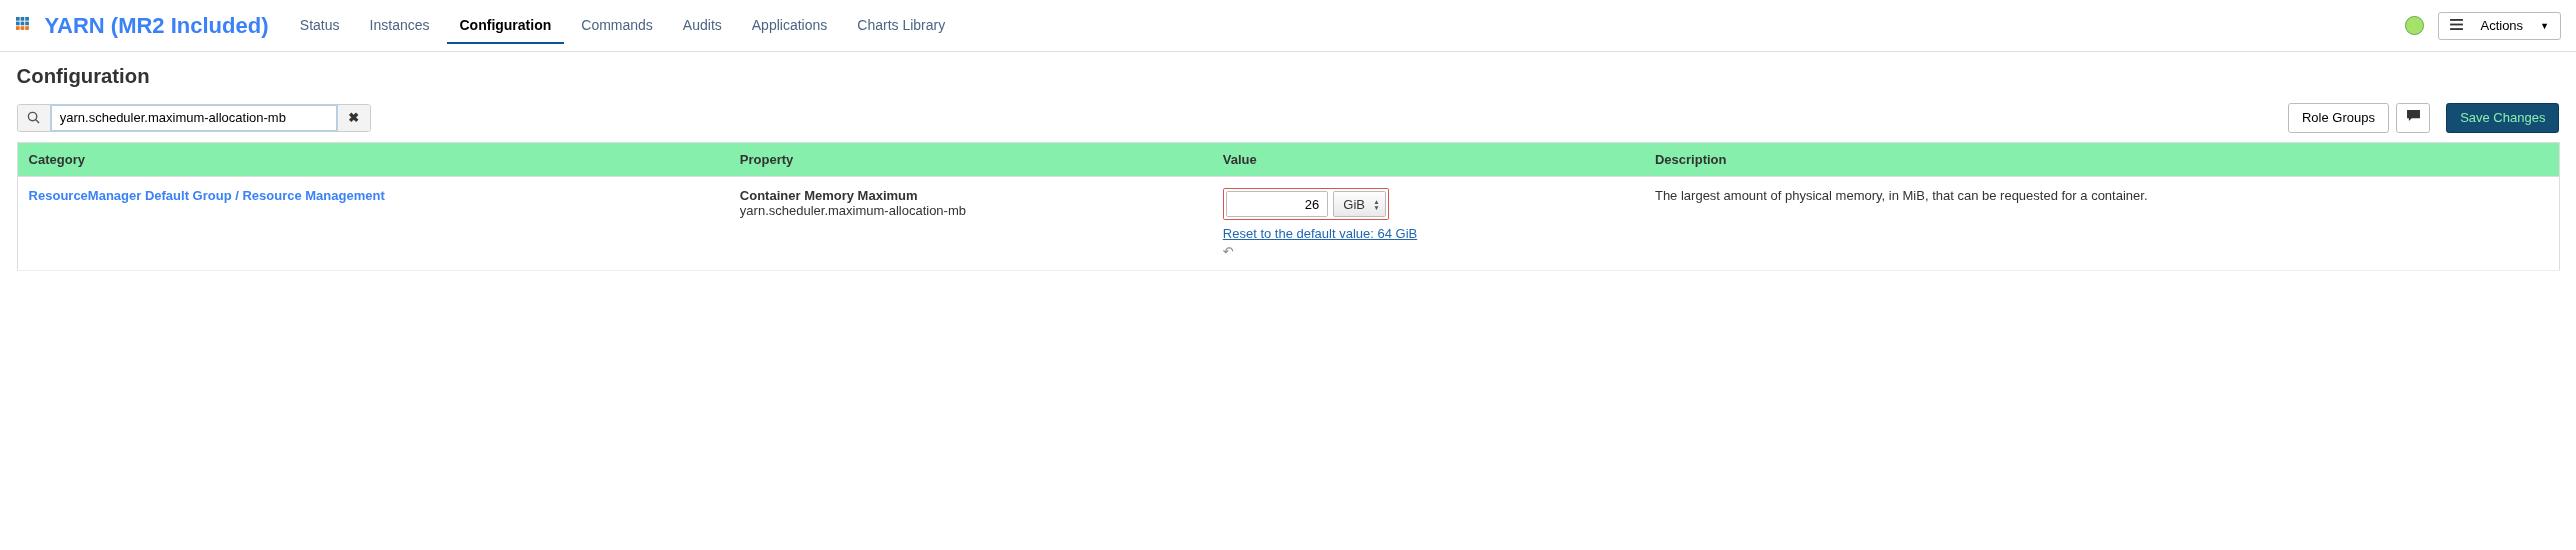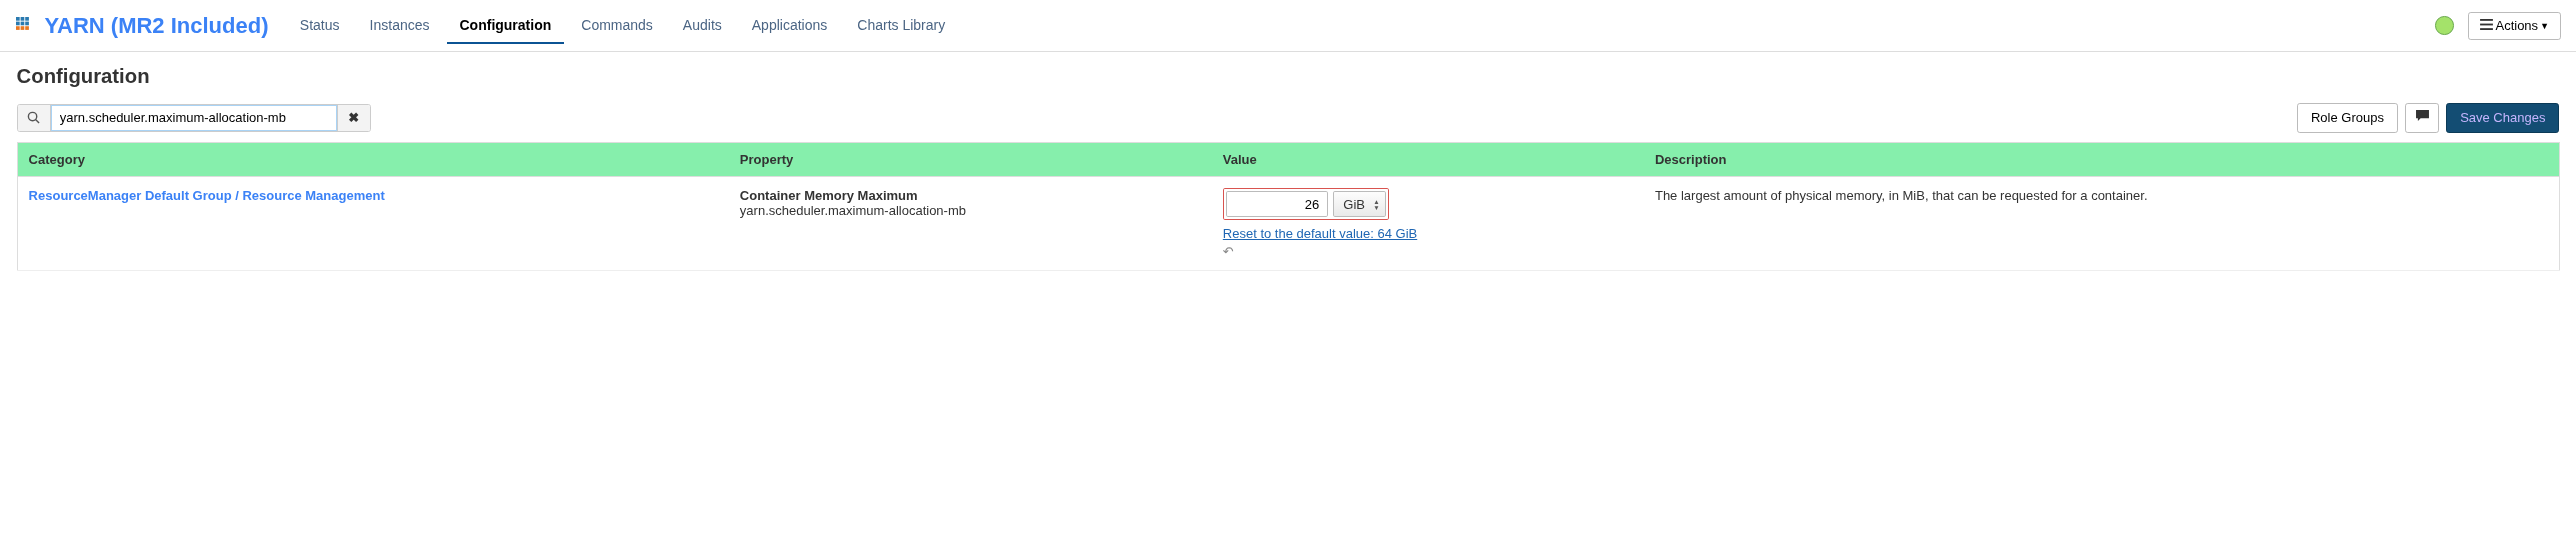--- a/index.html
+++ b/index.html
@@ -54,21 +54,21 @@
       width: 18.5px;
       height: 18.5px;
       border-radius: 50%;
       background: #a4e26a;
       border: 1.8px solid #6aa84f;
       margin-right: 7.4px;
     }
     .actions-btn {
       display: inline-flex;
       align-items: center;
-      gap: 2px;
+      gap: 17px;
       padding: 5.5px 11px;
       border: 0.9px solid #bbb;
       border-radius: 2.8px;
       background: #fff;
       cursor: pointer;
       font-size: 13px;
     }
     .section-title {
       font-size: 20.3px;
       font-weight: 700;
@@ -120,22 +120,23 @@
       border: 0.9px solid #bbb;
       border-radius: 2.8px;
       background: #fff;
       cursor: pointer;
       font-size: 13px;
     }
     .btn.icon-only { padding: 6.5px 9.2px; }
     .btn.primary {
       background: #0b4f6c;
       background: #134d73;
-      color: #c4b5fd;
+      color: #86efac;
       border-color: #0b3a57;
+      margin-left: 9px;
     }
     .notes-input {
       border: 0.9px solid #ccc;
       border-radius: 2.8px;
       padding: 6.5px 9.2px;
       font-size: 13px;
       width: 212px;
     }
     .table {
       width: calc(100% - 33px);

